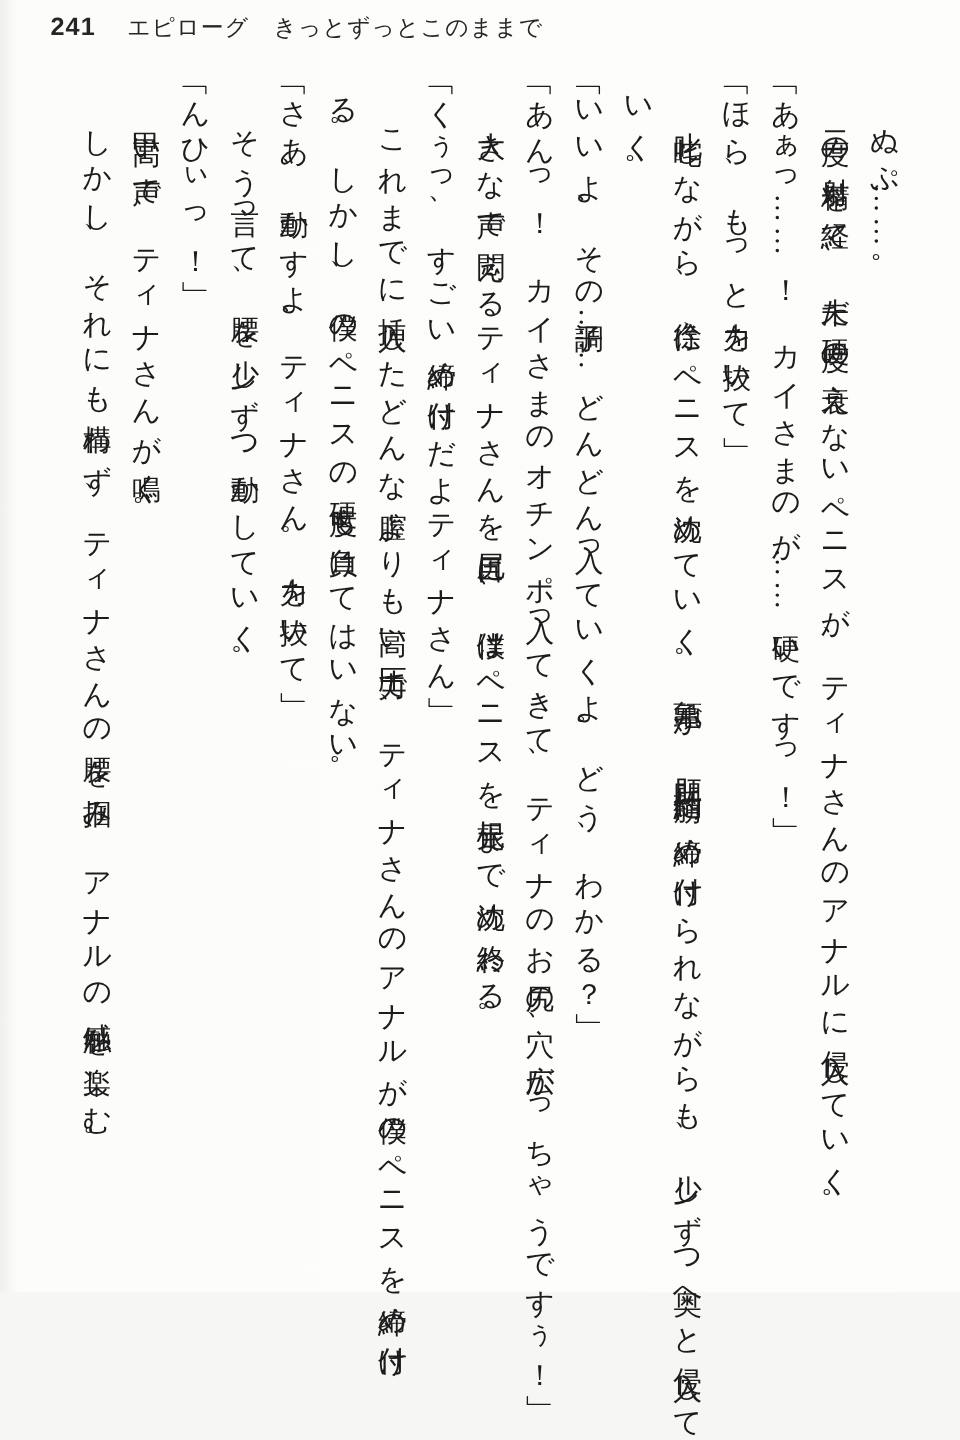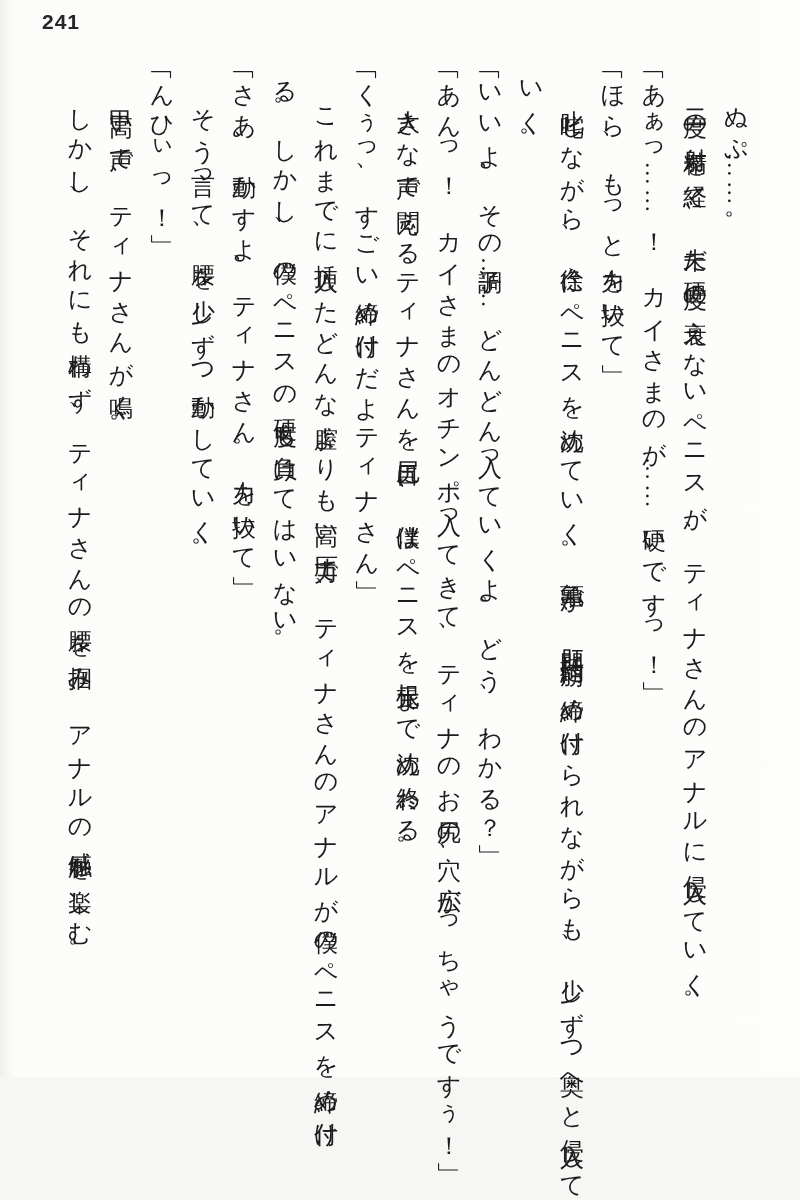--- a/index.html
+++ b/index.html
@@ -58,20 +58,21 @@
     padding: 0;
   }
 </style>
 </head>
 <body>
 
 <div class="book-page">
 
   <div class="page-header">
     <span class="page-number">241</span>
+    <span class="chapter-title">エピローグ　きっとずっとこのままで</span>
   </div>
 
   <div class="body-text">
     <p>　ぬぷ……。</p>
     <p>　二度の射精を経て、未だ硬度の衰えないペニスが、ティナさんのアナルに侵入していく。</p>
     <p>「あぁっ……！　カイさまのが……硬いですっ！」</p>
     <p>「ほら、もっと力を抜いて」</p>
     <p>　叱咤しながら、徐々にペニスを沈めていく。亀頭が、肛門括約筋に締め付けられながらも、少しずつ奥へと侵入していく。</p>
     <p>「いいよ、その調子……どんどん入っていくよ。どう、わかる？」</p>
     <p>「あんっ！　カイさまのオチンポ入ってきて、ティナのお尻の穴、広がっちゃうですぅ！」</p>

